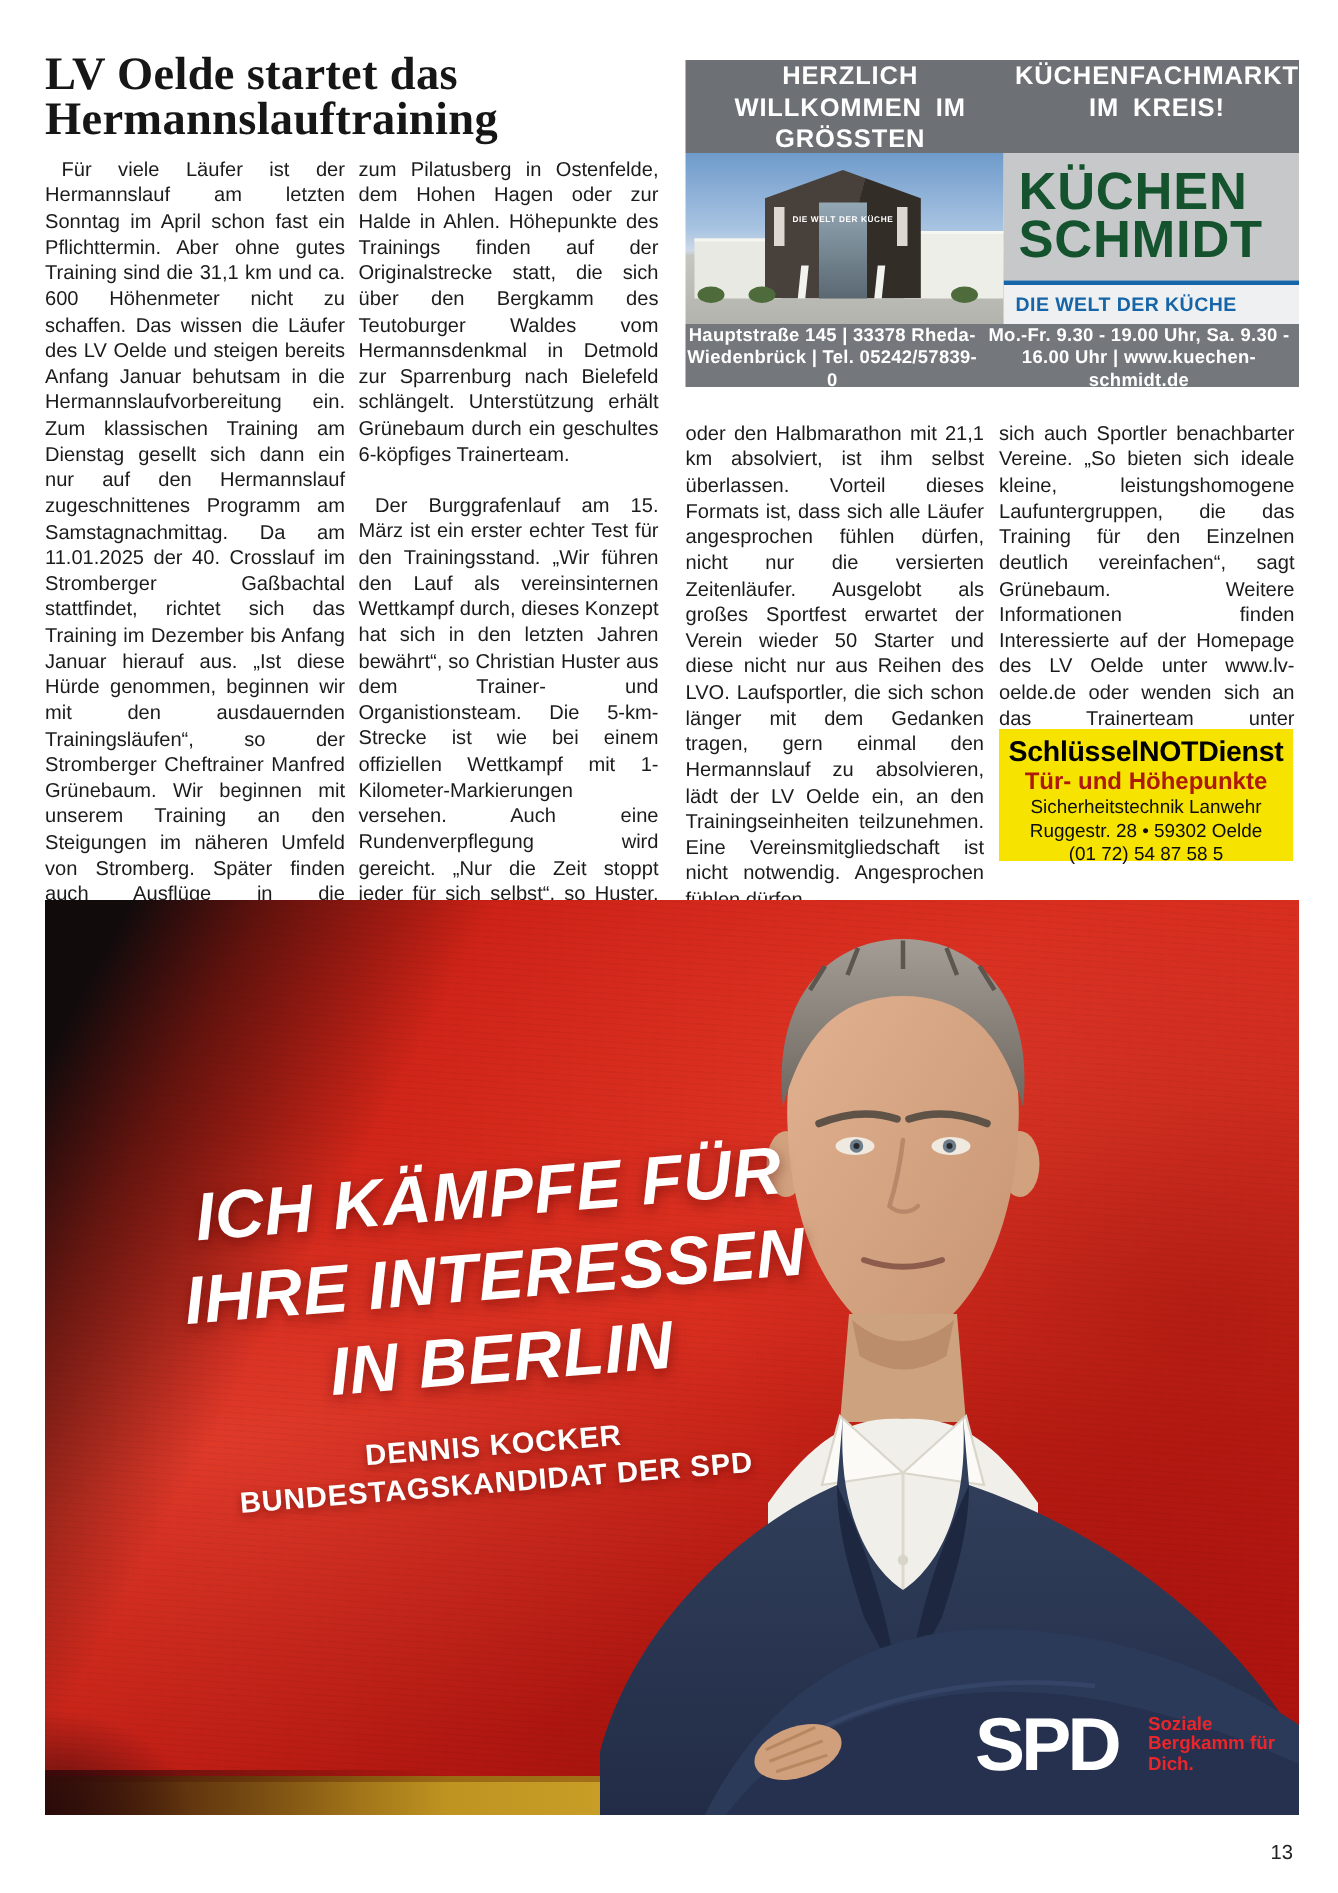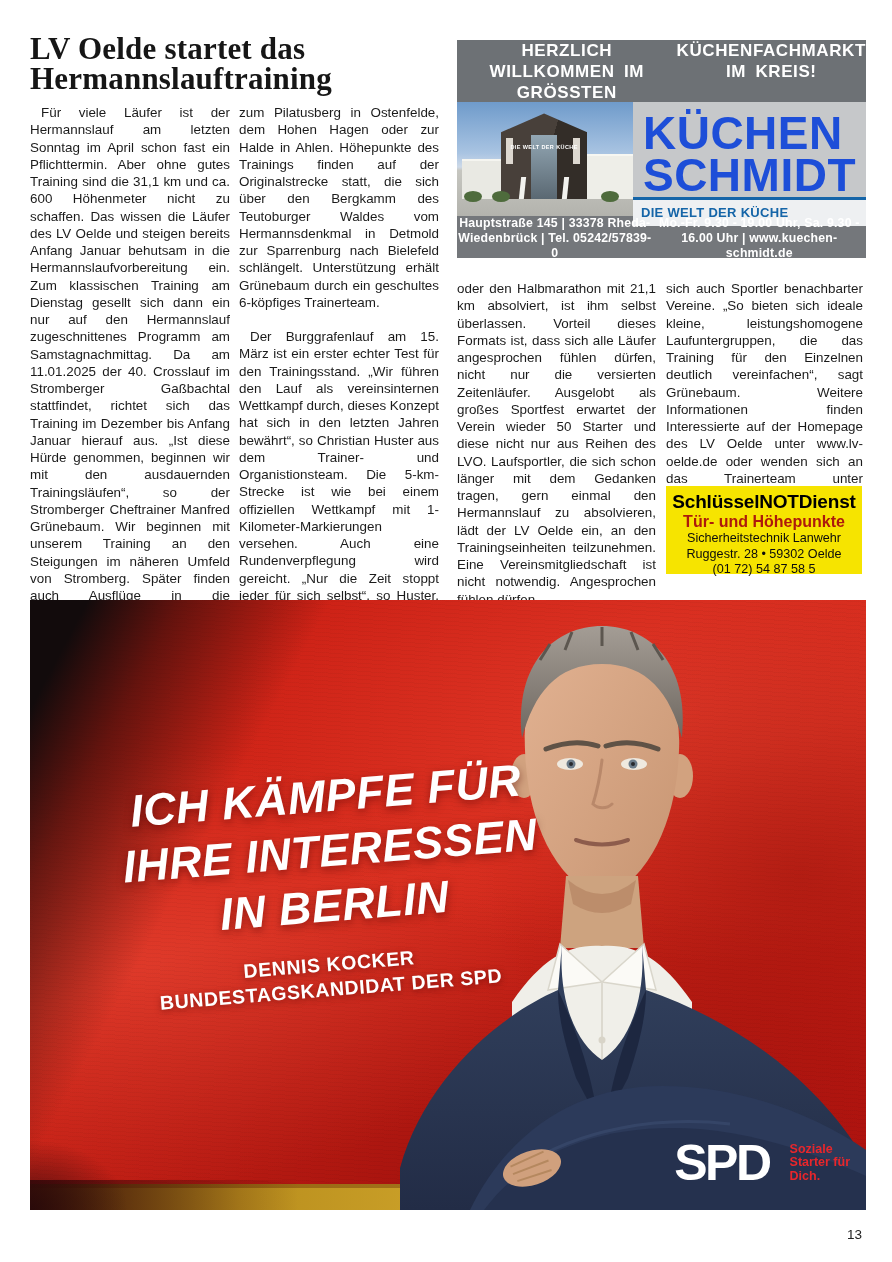--- a/index.html
+++ b/index.html
@@ -41,22 +41,22 @@
     background:linear-gradient(105deg,#48403a 0 54%,#332d28 54%);
     clip-path:polygon(50% 0,100% 22%,100% 100%,0 100%,0 22%);}
   .kp-glass{position:absolute;left:42%;bottom:15%;width:15%;height:56%;
     background:linear-gradient(180deg,#93a7b4,#5a6872);}
   .kp-sign{position:absolute;left:26%;top:37%;width:47%;text-align:center;color:#fff;
     font-size:5.5px;font-weight:700;letter-spacing:.4px;}
   .kp-badge{position:absolute;width:7px;height:26px;background:#ddd8d0;top:32%;}
   .kp-bush{position:absolute;bottom:12%;width:18px;height:11px;border-radius:50%;background:#4e6b3c;}
   .kp-flag{position:absolute;bottom:15%;width:5px;height:22px;background:#f2f2ee;transform:skewX(-6deg);}
   .kbrand{flex:1;background:#c6c8ca;display:flex;flex-direction:column;}
-  .kbrand-big{flex:1;padding:10px 10px 0;font-weight:800;color:#1d4ed8;
-    font-size:46px;line-height:.92;letter-spacing:.5px;}
+  .kbrand-big{flex:1;padding:10px 10px 0;font-weight:800;color:#14532d;
+    font-size:35px;line-height:.92;letter-spacing:.5px;}
   .kbrand-tag{background:#eef0f2;border-top:3px solid #1565a8;color:#1565a8;
     font-size:13px;font-weight:700;padding:5px 8px 6px;letter-spacing:.3px;}
   .kad-bottom{height:42px;background:#74777b;color:#fff;display:flex;flex-direction:row;
     justify-content:center;text-align:center;font-weight:700;font-size:12.3px;line-height:15px;letter-spacing:.2px;}
 
   
   .lad{position:absolute;left:666px;top:486px;width:196px;height:88px;background:#f6e400;
     text-align:center;padding-top:5px;box-sizing:border-box;}
   .lad-l1{font-size:19px;font-weight:800;color:#000;line-height:21px;letter-spacing:-.2px;}
   .lad-l2{font-size:16px;font-weight:700;color:#ad1a0c;line-height:19px;}
@@ -238,20 +238,20 @@
       <div>IN BERLIN</div>
     </div>
     <div class="spd-sub">
       <div>DENNIS KOCKER</div>
       <div>BUNDESTAGSKANDIDAT DER SPD</div>
     </div>
     <div class="spd-logo">
       <div class="spd-logo-word">SPD</div>
       <div class="spd-slogan">
         <div>Soziale</div>
-        <div>Starter für</div>
+        <div>Bergkamm für</div>
         <div>Dich.</div>
       </div>
     </div>
   </div>
 
   <div class="page-number">13</div>
 </div>
 
 </body></html>

